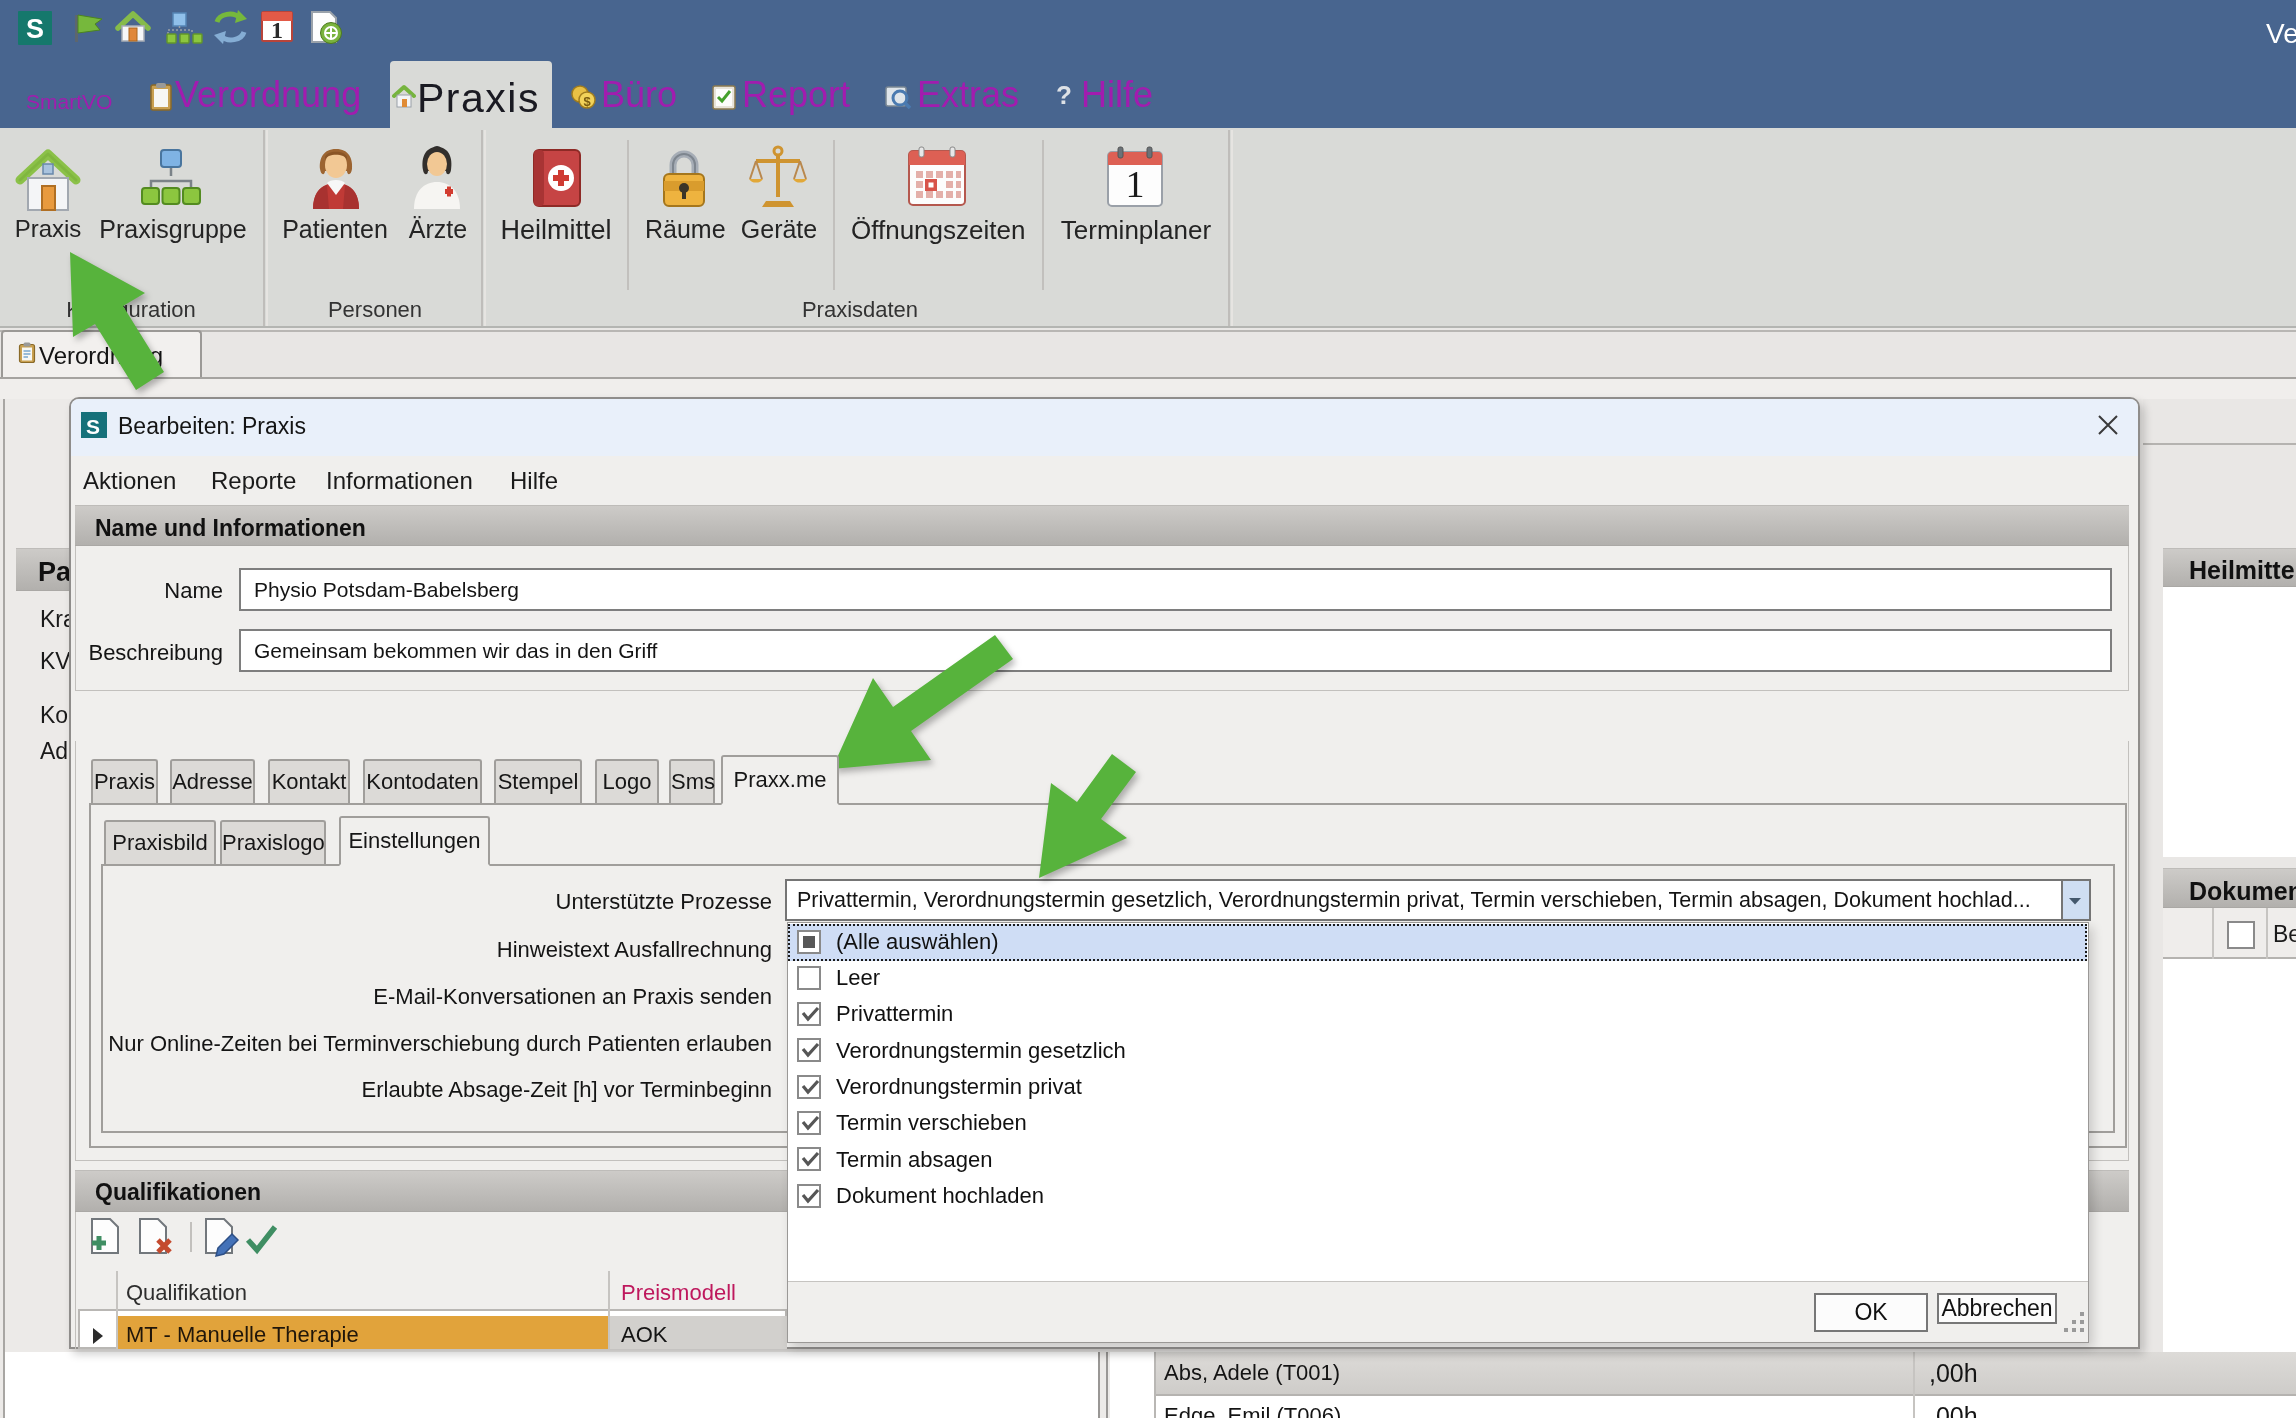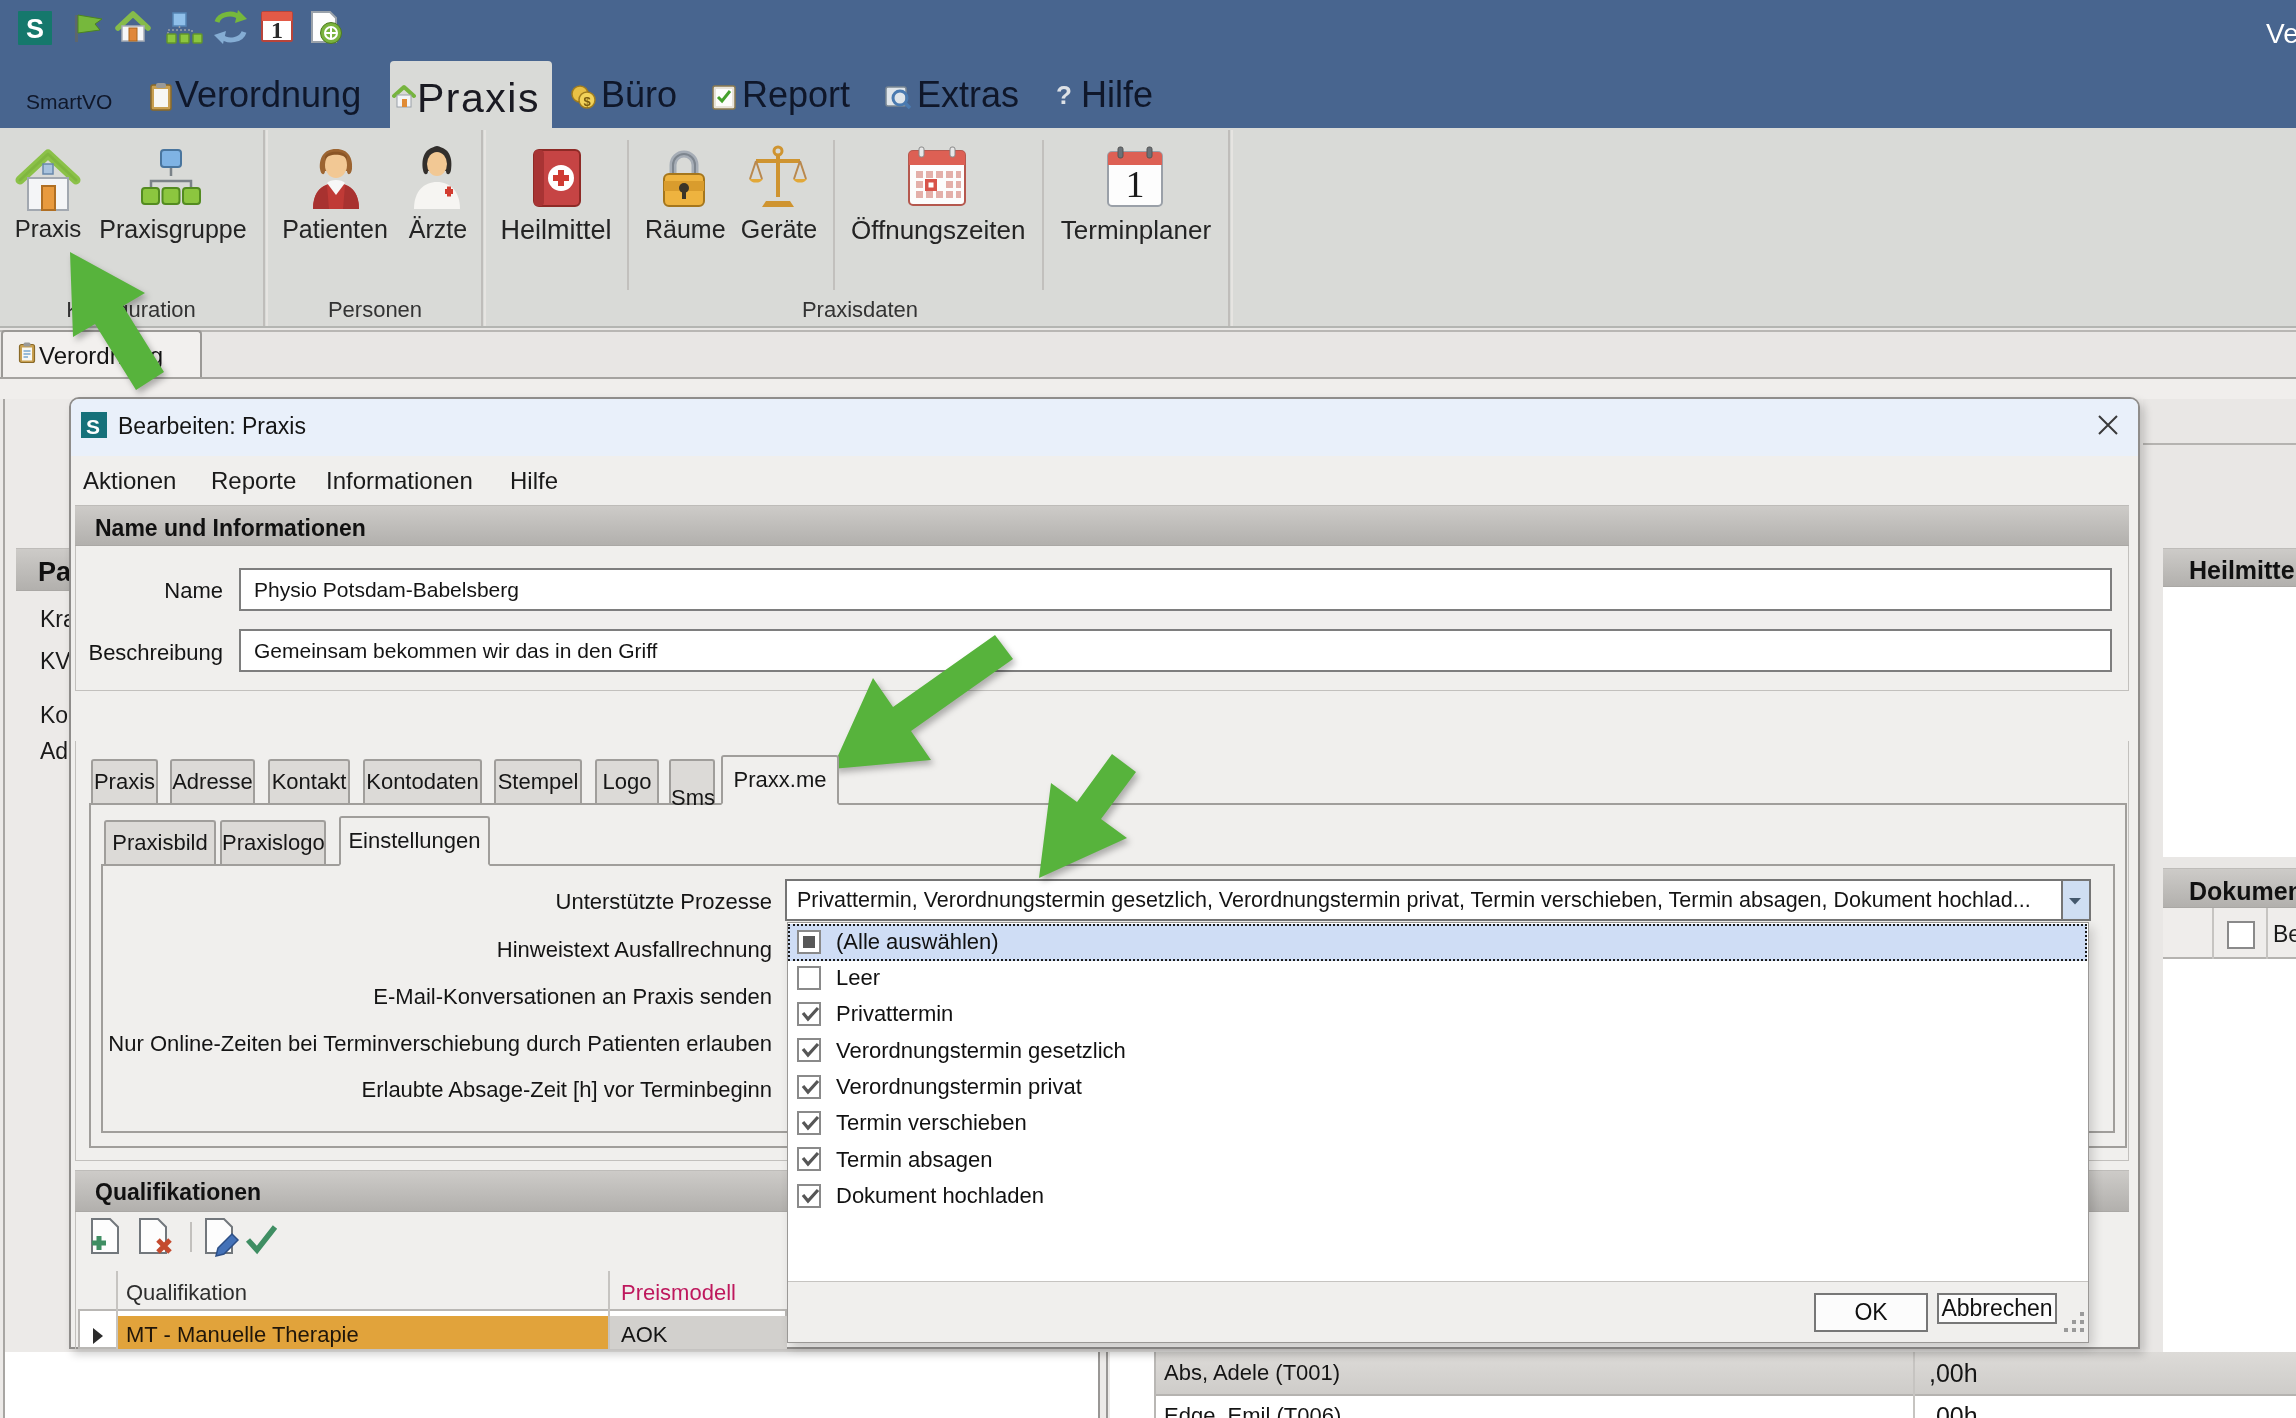--- a/index.html
+++ b/index.html
@@ -11,21 +11,21 @@
 .tab{position:absolute;background:#dcdad7;border:2px solid #a09e9b;border-bottom:none;
  border-radius:3px 3px 0 0;font-size:22px;color:#161616;text-align:center}
 .tabsel{background:#f0efed;z-index:3}
 .inp{position:absolute;background:#fff;border:2px solid #7e7e7e;font-size:21px;color:#141414;
  padding-left:13px;display:flex;align-items:center;white-space:nowrap;overflow:hidden}
 .lbl{position:absolute;font-size:22px;color:#141414;text-align:right;white-space:nowrap}
 .cb{position:absolute;width:24px;height:24px;background:#fff;border:2px solid #8a8a8a}
 .it{position:absolute;font-size:22px;color:#111;white-space:nowrap}
 .rlab{position:absolute;font-size:24px;color:#242424;text-align:center;white-space:nowrap}
 .glab{position:absolute;font-size:22px;color:#333;text-align:center;white-space:nowrap}
-.mtab{position:absolute;font-size:36px;color:#0f172a;white-space:nowrap}
+.mtab{position:absolute;font-size:36px;color:#a21caf;white-space:nowrap}
 .btn{position:absolute;background:#fcfcfc;border:2px solid #777;font-size:23px;color:#111;
  display:flex;align-items:center;justify-content:center}
 .vsep{position:absolute;width:2px;background:#c2c0bd}
 </style></head>
 <body>
 <div id="root">
 
 <div class="a" style="left:0;top:0;width:2296px;height:128px;background:#48658f"></div>
 <div class="a" style="left:2266px;top:18px;font-size:28px;color:#fff">Ve</div>
 
@@ -291,21 +291,21 @@
 
 <div class="a" style="left:75px;top:741px;width:2054px;height:420px;border:1px solid #c2c0bd;border-top:none"></div>
 
 <div class="a" style="left:89px;top:803px;width:2038px;height:345px;background:#f0efed;border:2px solid #a09e9b"></div>
 <div class="tab" style="left:91px;top:759px;width:67px;height:44px;padding-top:8px">Praxis</div>
 <div class="tab" style="left:170px;top:759px;width:85px;height:44px;padding-top:8px">Adresse</div>
 <div class="tab" style="left:268px;top:759px;width:82px;height:44px;padding-top:8px">Kontakt</div>
 <div class="tab" style="left:363px;top:759px;width:119px;height:44px;padding-top:8px">Kontodaten</div>
 <div class="tab" style="left:494px;top:759px;width:88px;height:44px;padding-top:8px">Stempel</div>
 <div class="tab" style="left:595px;top:759px;width:64px;height:44px;padding-top:8px">Logo</div>
-<div class="tab" style="left:669px;top:759px;width:46px;height:44px;padding-top:24px">Sms</div>
+<div class="tab" style="left:669px;top:759px;width:46px;height:44px;padding-top:8px">Sms</div>
 <div class="tab tabsel" style="left:721px;top:755px;width:118px;height:50px;padding-top:10px;border-bottom:2px solid #f0efed">Praxx.me</div>
 
 <div class="a" style="left:101px;top:864px;width:2014px;height:269px;background:#f0efed;border:2px solid #a09e9b"></div>
 <div class="tab" style="left:104px;top:820px;width:112px;height:44px;padding-top:8px">Praxisbild</div>
 <div class="tab" style="left:220px;top:820px;width:106px;height:44px;padding-top:8px">Praxislogo</div>
 <div class="tab tabsel" style="left:339px;top:816px;width:151px;height:50px;padding-top:10px;border-bottom:2px solid #f0efed">Einstellungen</div>
 
 <div class="lbl" style="left:300px;top:889px;width:472px">Unterstützte Prozesse</div>
 <div class="lbl" style="left:300px;top:937px;width:472px">Hinweistext Ausfallrechnung</div>
 <div class="lbl" style="left:300px;top:984px;width:472px">E-Mail-Konversationen an Praxis senden</div>

